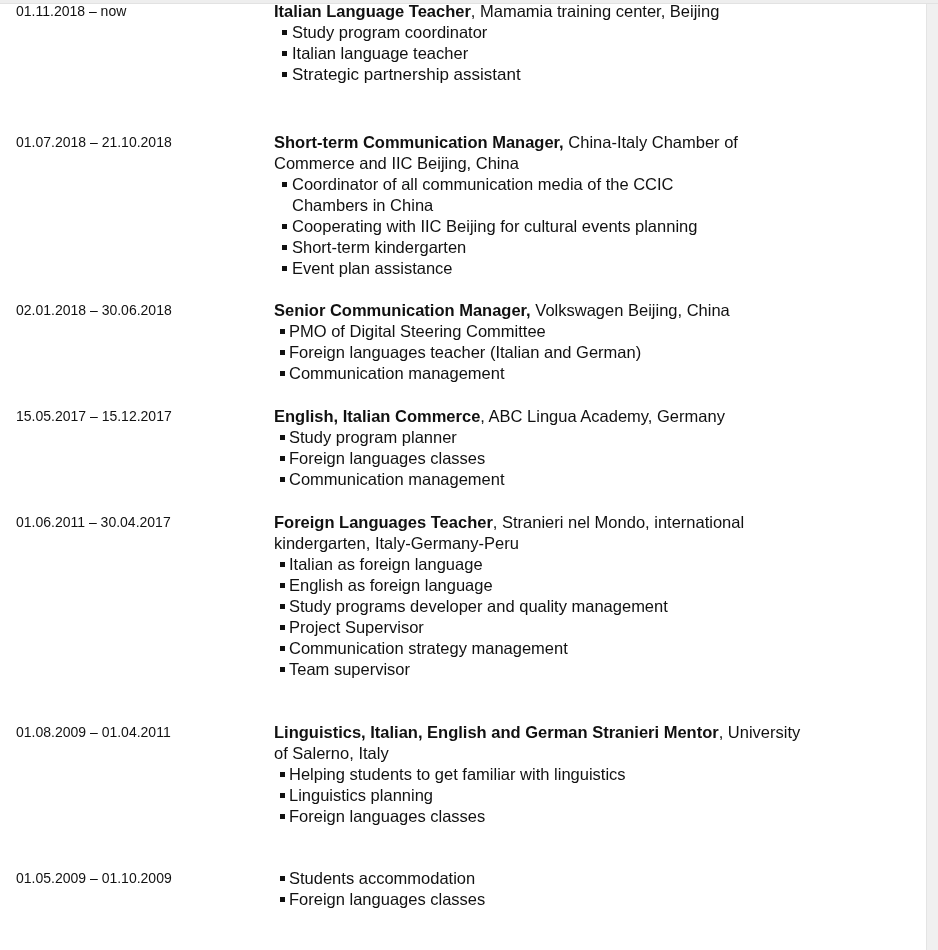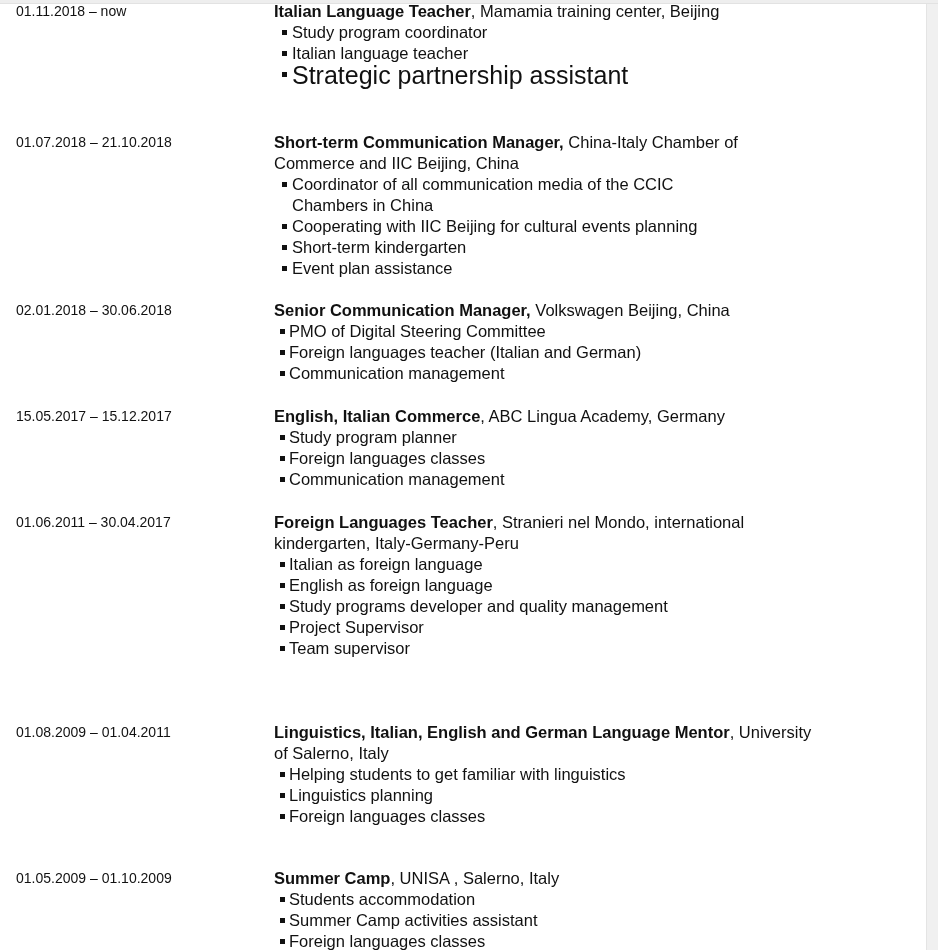--- a/index.html
+++ b/index.html
@@ -35,21 +35,21 @@
   ul.duties { list-style: none; margin: 0; padding: 0; }
   ul.duties li {
     position: relative; padding-left: 15px; margin: 0;
   }
   ul.duties li .bullet {
     position: absolute; left: 6px; top: 8px; width: 5px; height: 5px;
     background: #111111;
   }
   ul.duties.indent li { padding-left: 18px; }
   ul.duties.indent li .bullet { left: 8px; }
-  ul.duties.large li.big { font-size: 25px; line-height: 22px; }
+  ul.duties.large li.big { font-size: 17px; line-height: 22px; }
 </style>
 </head>
 <body>
 
 <div class="top-strip"></div>
 
 <div class="page">
 
   <div class="entry" style="top:1px;">
     <div class="date">01.11.2018 – now</div>
@@ -102,44 +102,43 @@
 
   <div class="entry" style="top:512px;">
     <div class="date">01.06.2011 – 30.04.2017</div>
     <div class="content">
       <p class="headline"><span class="role">Foreign Languages Teacher</span><span>, Stranieri nel Mondo, international kindergarten, Italy-Germany-Peru</span></p>
       <ul class="duties">
         <li><span class="bullet"></span><span>Italian as foreign language</span></li>
         <li><span class="bullet"></span><span>English as foreign language</span></li>
         <li><span class="bullet"></span><span>Study programs developer and quality management</span></li>
         <li><span class="bullet"></span><span>Project Supervisor</span></li>
+        <li><span class="bullet"></span><span>Communication strategy management</span></li>
         <li><span class="bullet"></span><span>Team supervisor</span></li>
       </ul>
     </div>
   </div>
 
   <div class="entry" style="top:722px;">
     <div class="date">01.08.2009 – 01.04.2011</div>
     <div class="content">
-      <p class="headline"><span class="role">Linguistics, Italian, English and German Language Mentor</span><span>, University of Salerno, Italy</span></p>
+      <p class="headline"><span class="role">Linguistics, Italian, English and German Stranieri Mentor</span><span>, University of Salerno, Italy</span></p>
       <ul class="duties">
         <li><span class="bullet"></span><span>Helping students to get familiar with linguistics</span></li>
         <li><span class="bullet"></span><span>Linguistics planning</span></li>
         <li><span class="bullet"></span><span>Foreign languages classes</span></li>
       </ul>
     </div>
   </div>
 
   <div class="entry" style="top:868px;">
     <div class="date">01.05.2009 – 01.10.2009</div>
     <div class="content">
-      <p class="headline"><span class="role">Summer Camp</span><span>, UNISA , Salerno, Italy</span></p>
       <ul class="duties">
         <li><span class="bullet"></span><span>Students accommodation</span></li>
-        <li><span class="bullet"></span><span>Summer Camp activities assistant</span></li>
         <li><span class="bullet"></span><span>Foreign languages classes</span></li>
       </ul>
     </div>
   </div>
 
 </div>
 
 <div class="scroll-track"></div>
 
 </body></html>

